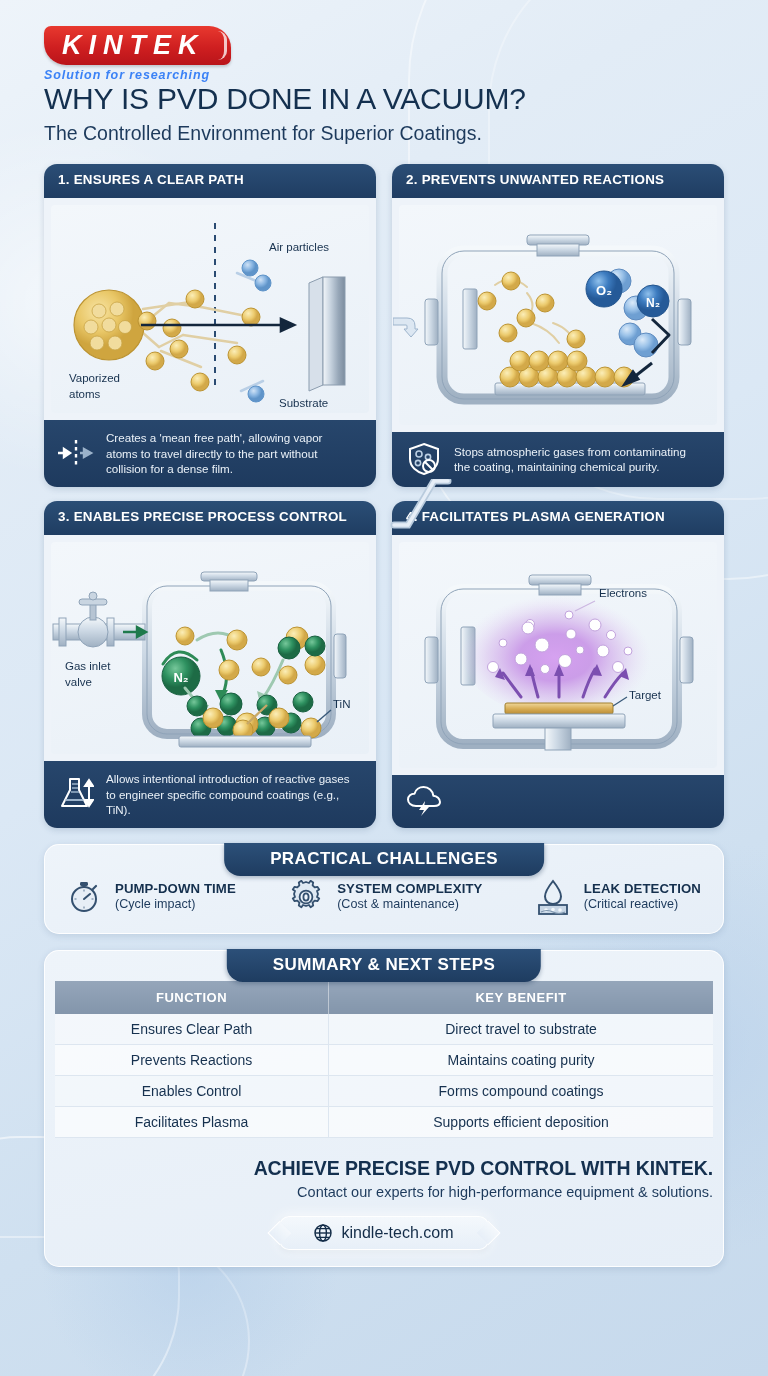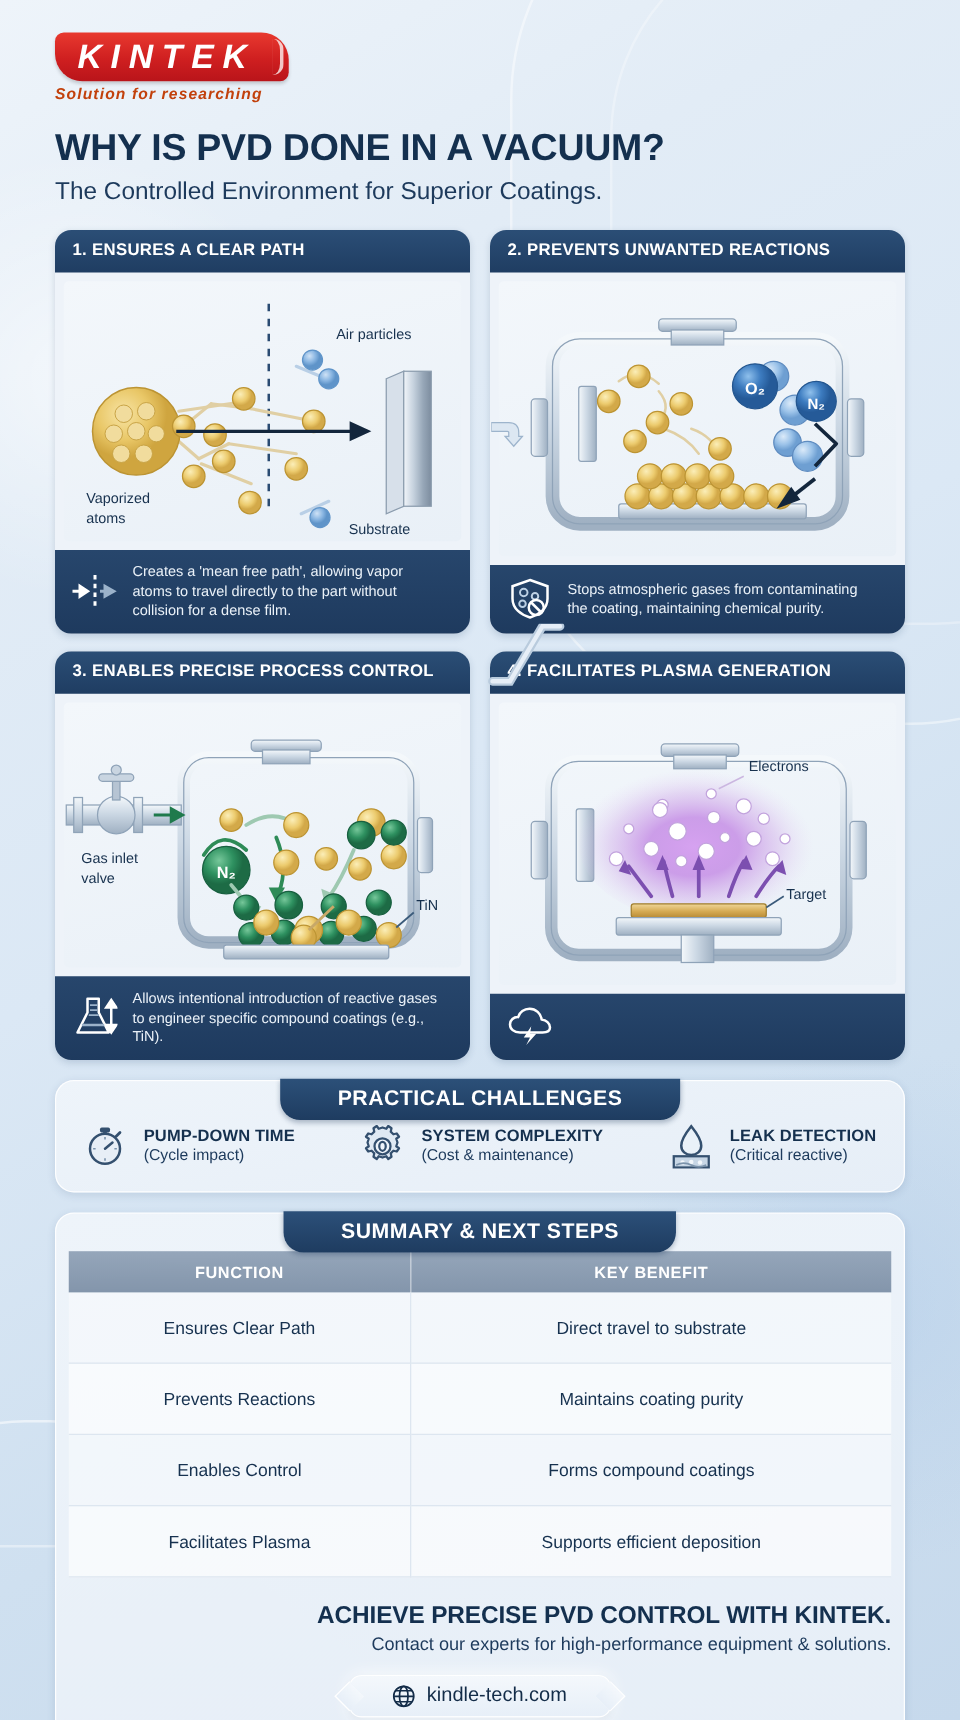--- a/index.html
+++ b/index.html
@@ -46,28 +46,28 @@
   .logo-badge::after{
     content:""; position:absolute; right:4px; top:5px; bottom:5px; width:6px;
     border-right:3px solid rgba(255,255,255,.75); border-radius:0 14px 14px 0;
   }
   .logo-text {
     color:#fff; font-weight:bold; font-style:italic;
     font-size:27px; letter-spacing:7px; line-height:1.05;
     font-family:"Liberation Sans", sans-serif;
   }
   .logo-tag {
-    color:#c2410c; font-style:italic; font-weight:bold; font-size:12.5px;
+    color:#3b82f6; font-style:italic; font-weight:bold; font-size:12.5px;
     letter-spacing:.9px; margin-top:3px;
   }
 
   
   h1.title {
-    font-size: 30px; font-weight: bold; letter-spacing:-.2px;
-    color:#14304f; margin-top:20px; line-height:1.1;
+    font-size: 30px; font-weight: normal; letter-spacing:-.2px;
+    color:#14304f; line-height:1.1;
   }
   .subtitle { font-size:19.5px; color:#1d3a5c; margin-top:7px; font-weight:normal; }
 
   
   .grid { margin-top:19px; display:grid; grid-template-columns: 1fr 1fr; gap:14px 16px; position:relative;}
   .panel {
     background:#eef3f9; border-radius:13px; overflow:hidden;
     box-shadow:0 2px 6px rgba(40,70,110,.18);
     display:flex; flex-direction:column;
   }
@@ -121,21 +121,21 @@
 
   
   .tbl { width:100%; border-collapse:collapse; margin-top:4px; }
   .tbl th {
     background: linear-gradient(180deg,#95a6ba 0%, #8395ab 100%);
     color:#fff; font-size:13px; font-weight:bold; letter-spacing:.5px;
     padding:9px 4px; text-align:center; border-right:1px solid rgba(255,255,255,.45);
   }
   .tbl th:last-child{border-right:none;}
   .tbl td {
-    text-align:center; font-size:14px; color:#16314f; padding:20px 6px;
+    text-align:center; font-size:14px; color:#16314f; padding:7px 6px;
     border-bottom:1px solid #dde6f0; border-right:1px solid #dde6f0;
     background:rgba(255,255,255,.38);
   }
   .tbl td:last-child{border-right:none;}
   .tbl tr:nth-child(even) td{ background:rgba(255,255,255,.62); }
 
   .cta { text-align:right; margin-top:19px; }
   .cta-h { font-size:19.5px; font-weight:bold; color:#14304f; letter-spacing:-.1px;}
   .cta-s { font-size:14.5px; color:#1d3a5c; margin-top:4px; }
 

